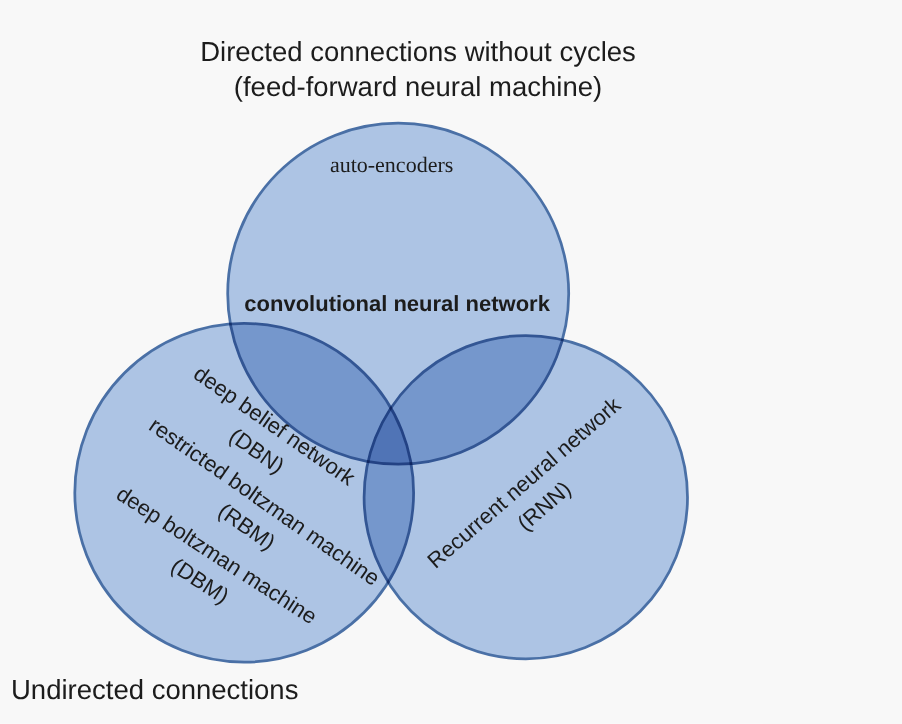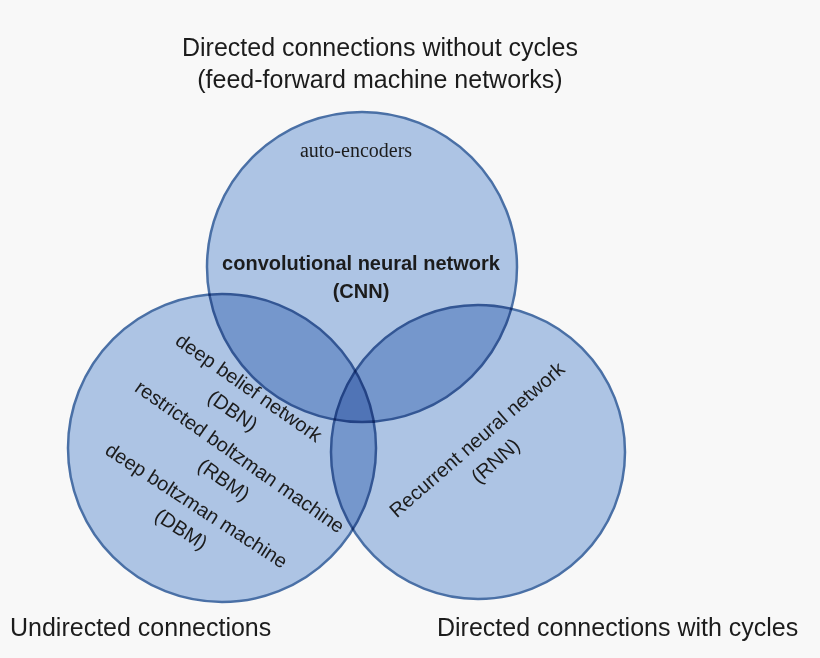--- a/index.html
+++ b/index.html
@@ -61,33 +61,32 @@
   <svg width="820" height="658" viewBox="0 0 820 658">
     <g class="circles-group">
       <circle cx="362" cy="267" r="155"></circle>
       <circle cx="222" cy="448" r="154"></circle>
       <circle cx="478" cy="452" r="147"></circle>
     </g>
   </svg>
 
   <div class="main-title">
     <div>Directed connections without cycles</div>
-    <div>(feed-forward machine networks)</div>
+    <div>(feed-forward neural machine)</div>
   </div>
 
   <div class="node" style="left:356px; top:150px;font-family:Liberation Serif, serif;">
     <div>auto-encoders</div>
   </div>
 
   <div class="node" style="left:364px; top:206px;">
   </div>
 
   <div class="node" style="left:361px; top:277px;font-weight:bold;">
     <div>convolutional neural network</div>
-    <div>(CNN)</div>
   </div>
 
   <div class="node" style="left:241px; top:399px; --rot:35deg;">
     <div>deep belief network</div>
     <div>(DBN)</div>
   </div>
 
   <div class="node" style="left:232px; top:468px; --rot:35deg;">
     <div>restricted boltzman machine</div>
     <div>(RBM)</div>
@@ -97,15 +96,14 @@
     <div>deep boltzman machine</div>
     <div>(DBM)</div>
   </div>
 
   <div class="node" style="left:486px; top:450px; --rot:-41deg;">
     <div>Recurrent neural network</div>
     <div>(RNN)</div>
   </div>
 
   <div class="corner-label left">Undirected connections</div>
-  <div class="corner-label right">Directed connections with cycles</div>
 
 </div>
 
 </body></html>

